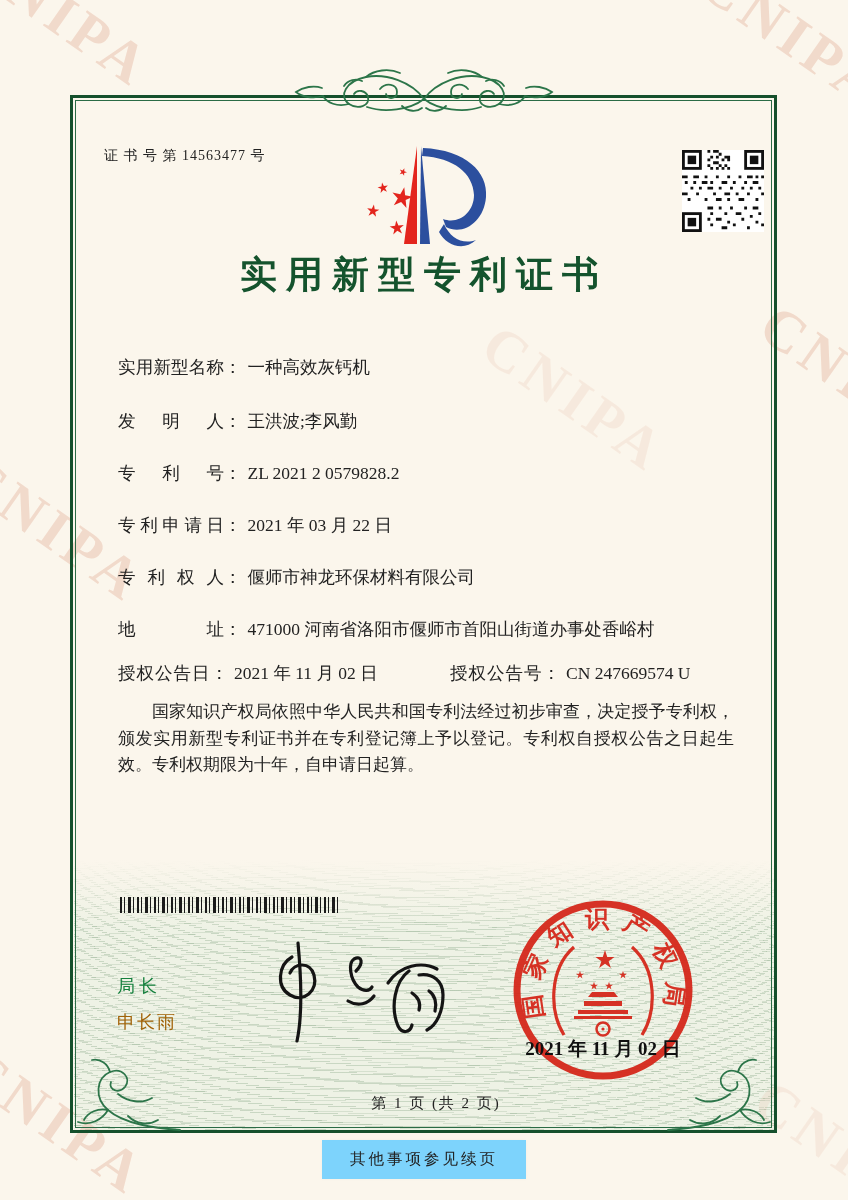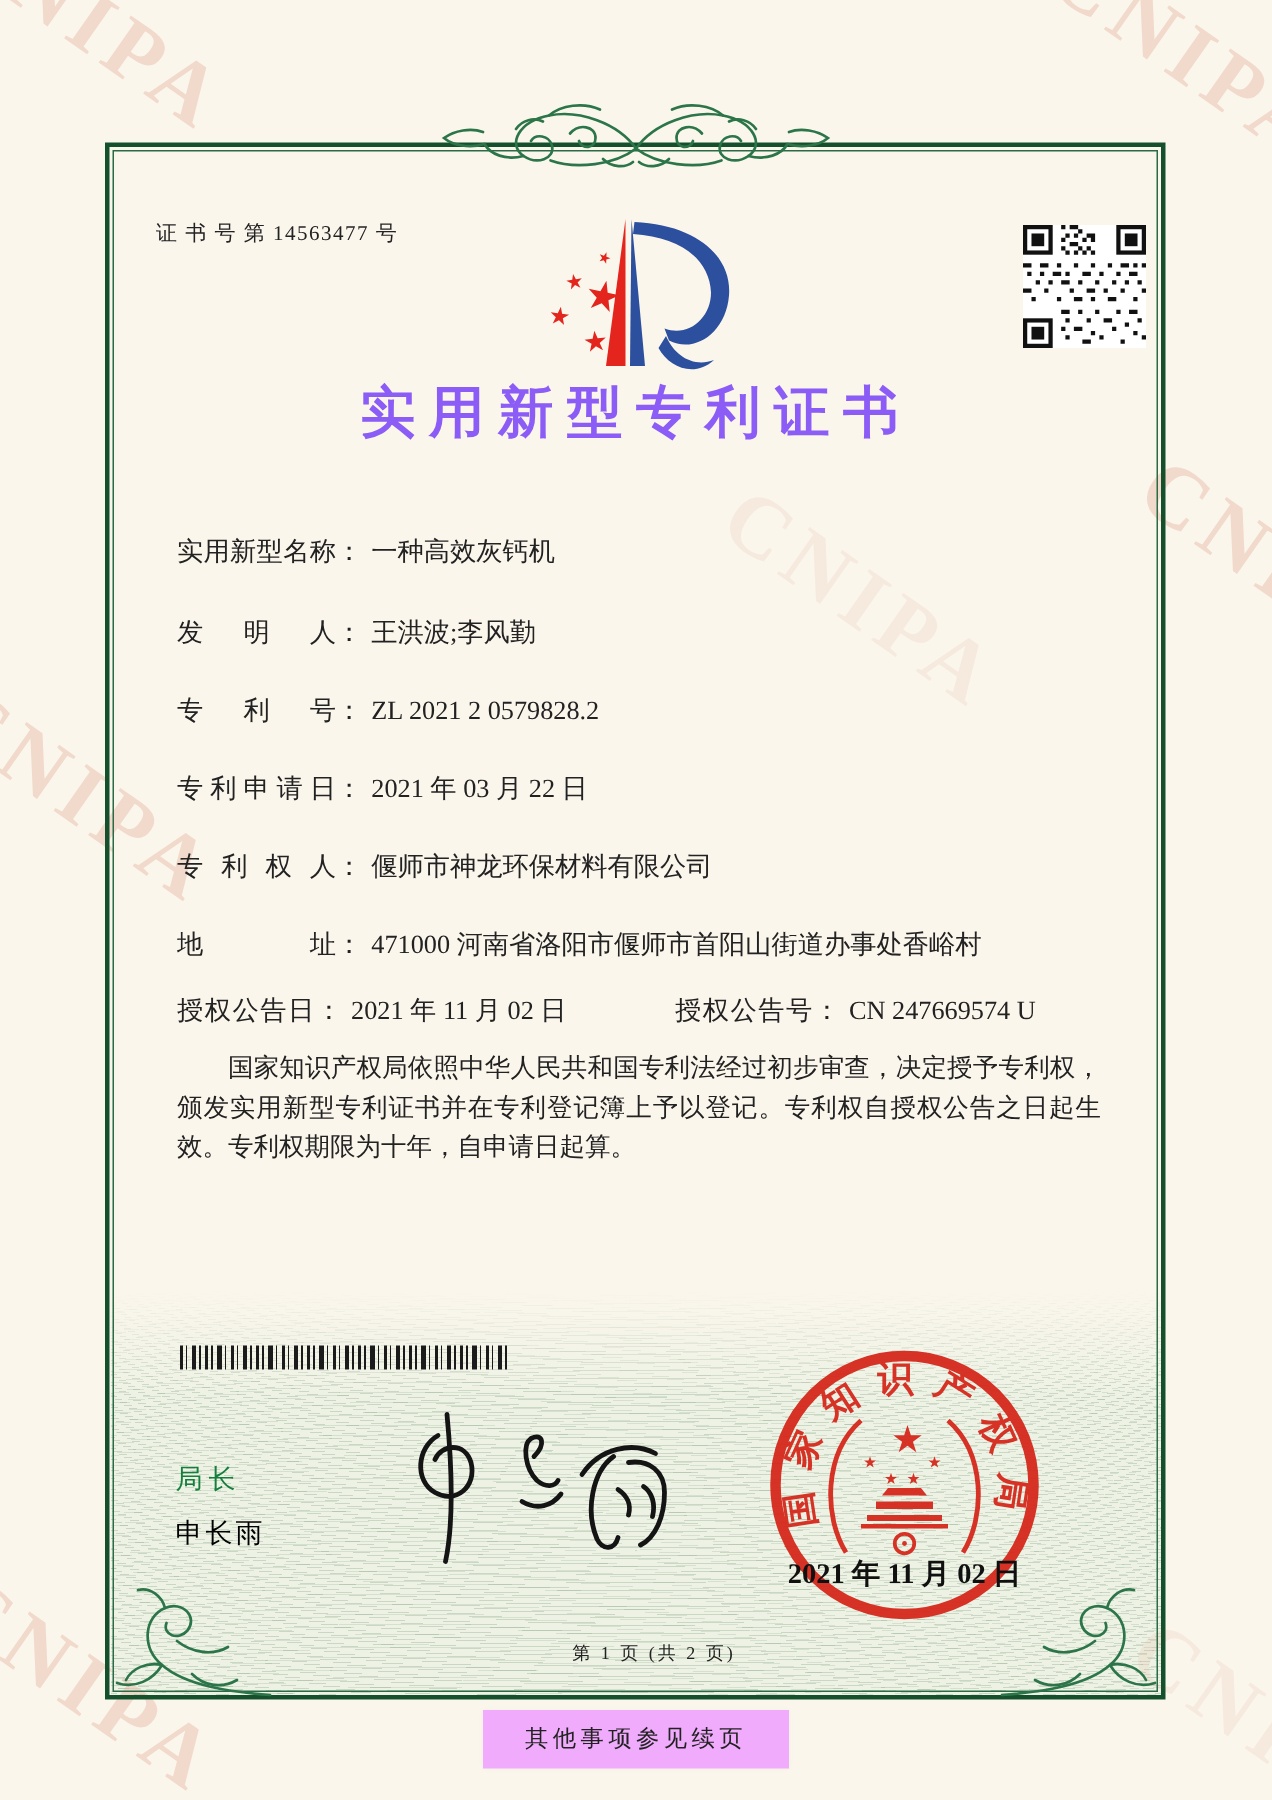--- a/index.html
+++ b/index.html
@@ -23,51 +23,51 @@
     background-image:
       linear-gradient(to bottom,#fbf6ec 0,rgba(251,246,236,0) 70px),
       repeating-radial-gradient(900px 230px at 50% -340px, rgba(116,152,116,.30) 0 1px, rgba(0,0,0,0) 1px 7px),
       repeating-radial-gradient(1100px 270px at 28% -420px, rgba(116,152,116,.20) 0 1px, rgba(0,0,0,0) 1px 9px);}
 
   .orn{position:absolute;z-index:3;}
 
   
   .cert-no{position:absolute;left:104px;top:147px;z-index:3;font-size:14px;color:#222;letter-spacing:1px;}
   .title{position:absolute;left:0;right:0;top:250px;z-index:3;text-align:center;
-         font-size:37px;font-weight:bold;letter-spacing:9px;color:#8b5cf6;}
+         font-size:37px;font-weight:bold;letter-spacing:9px;color:#14532d;}
 
   .frow{position:absolute;left:118px;z-index:3;font-size:17.5px;color:#222;white-space:nowrap;}
   .jlabel{display:inline-flex;justify-content:space-between;width:106px;vertical-align:bottom;}
   .jlabel i{font-style:normal;}
   .fcolon{margin-right:6px;}
   .glabel{letter-spacing:1px;margin-top:42px;}
   .grant2{position:absolute;left:332px;top:0;}
 
   .body-text{position:absolute;left:118px;top:699px;width:616px;z-index:3;font-size:17px;
              line-height:26.5px;color:#222;text-align:justify;}
   .body-text p{margin:0;text-indent:2em;}
 
   .barcode{position:absolute;left:120px;top:897px;width:218px;height:16px;z-index:3;
     background:repeating-linear-gradient(90deg,#1b1b1b 0 2px,rgba(0,0,0,0) 2px 4px,#1b1b1b 4px 5px,
       rgba(0,0,0,0) 5px 8px,#1b1b1b 8px 11px,rgba(0,0,0,0) 11px 13px,#1b1b1b 13px 14px,rgba(0,0,0,0) 14px 17px);}
 
   .signer-title{position:absolute;left:117px;top:974px;z-index:3;font-size:18px;letter-spacing:4px;color:#15803d;}
-  .signer-name{position:absolute;left:117px;top:1010px;z-index:3;font-size:18px;letter-spacing:2px;color:#000000;}
+  .signer-name{position:absolute;left:117px;top:1010px;z-index:3;font-size:18px;letter-spacing:2px;color:#a16207;}
   .sig{position:absolute;left:240px;top:933px;z-index:4;}
 
   .seal{position:absolute;left:502px;top:893px;z-index:4;opacity:.95;}
   .seal-ring-text{font-size:24px;font-weight:bold;letter-spacing:12px;fill:#d5281b;
                   font-family:"Liberation Serif",serif;}
   .seal-date{position:absolute;left:510px;top:1036px;width:186px;z-index:5;text-align:center;
              font-size:19px;font-weight:bold;color:#101010;white-space:nowrap;}
 
   .page-info{position:absolute;left:0;right:0;top:1094px;z-index:3;text-align:center;
-             font-size:12px;letter-spacing:2px;color:#222;margin-left:24px;}
+             font-size:15px;letter-spacing:2px;color:#222;margin-left:24px;}
   .footer-note{position:absolute;left:50%;top:1140px;transform:translateX(-50%);z-index:3;
-               background:#f0abfc;padding:9px 28px;font-size:15.5px;letter-spacing:3px;color:#222;
+               background:#7dd3fc;padding:9px 28px;font-size:15.5px;letter-spacing:3px;color:#222;
                box-shadow:0 0 4px rgba(0,0,0,0.03);}
 
   .logo{position:absolute;left:360px;top:140px;z-index:3;}
   .qr{position:absolute;left:682px;top:150px;z-index:3;}
 </style>
 </head>
 <body>
 
 <div class="page">
 

